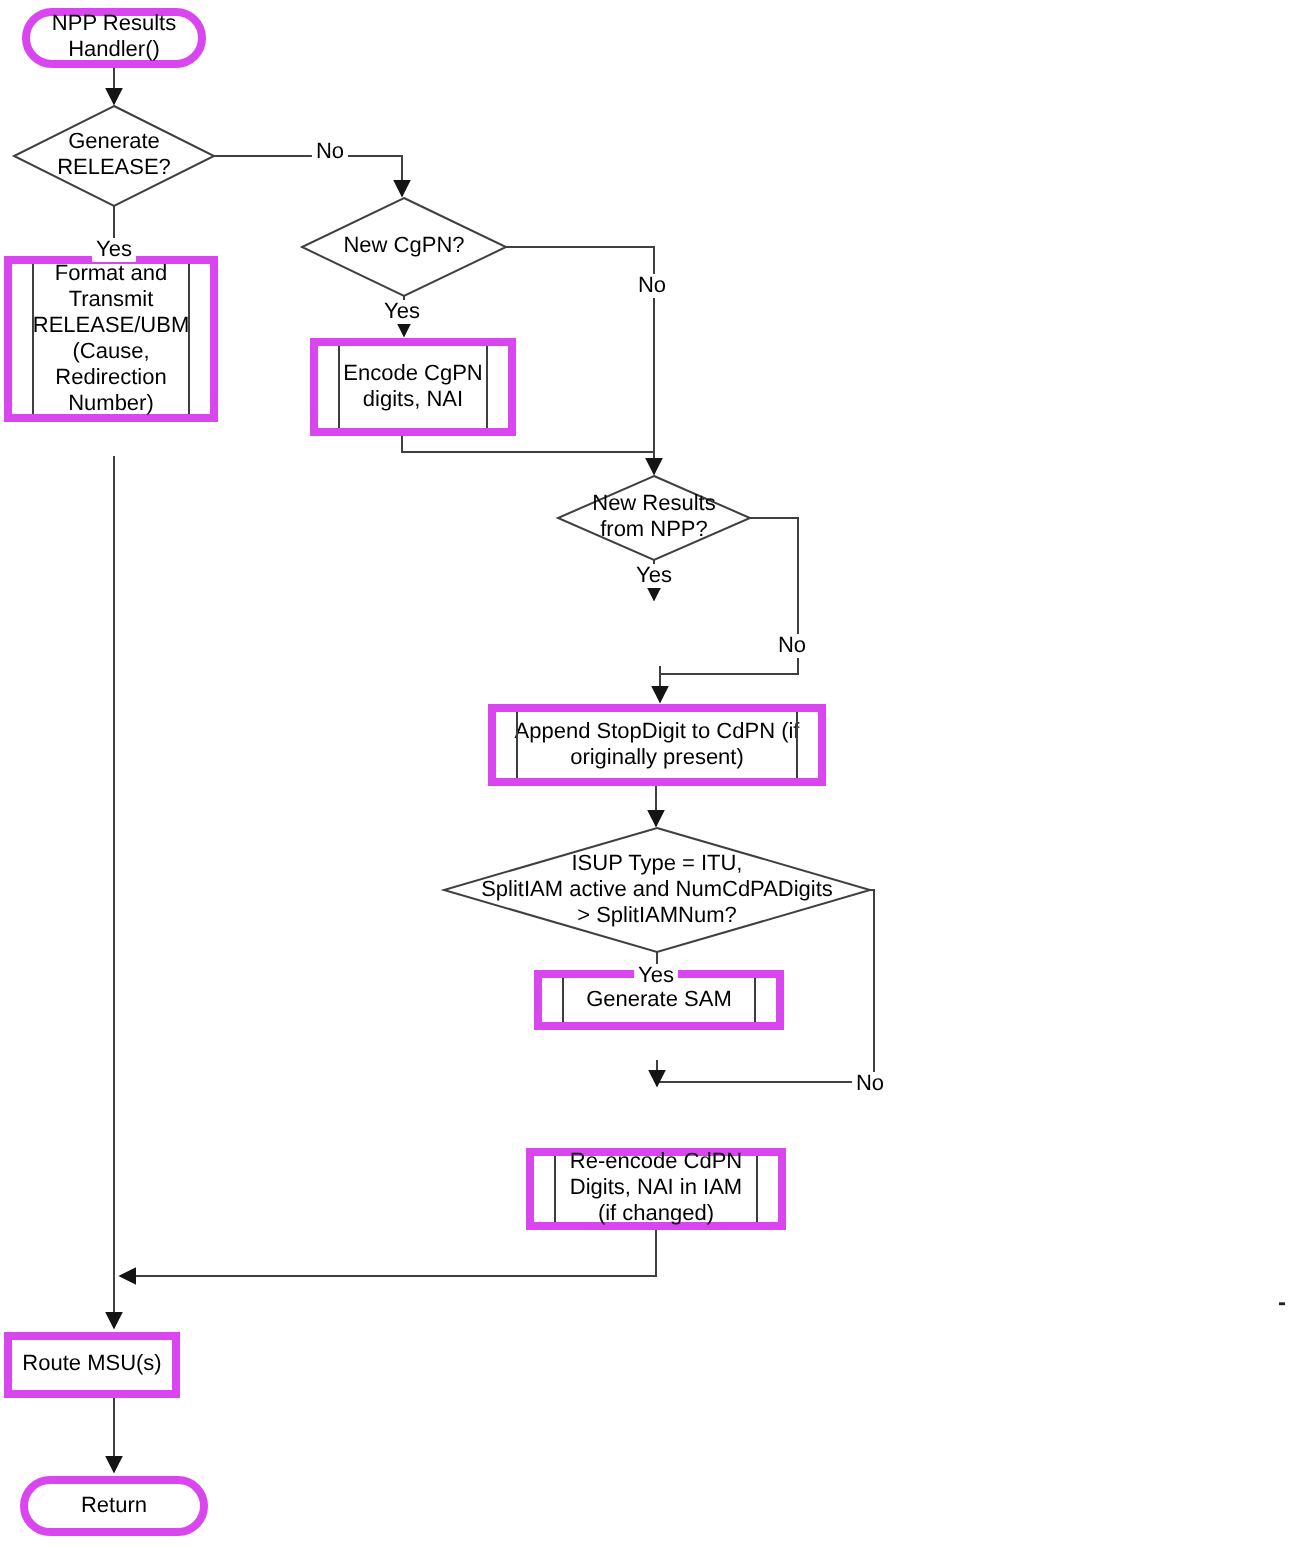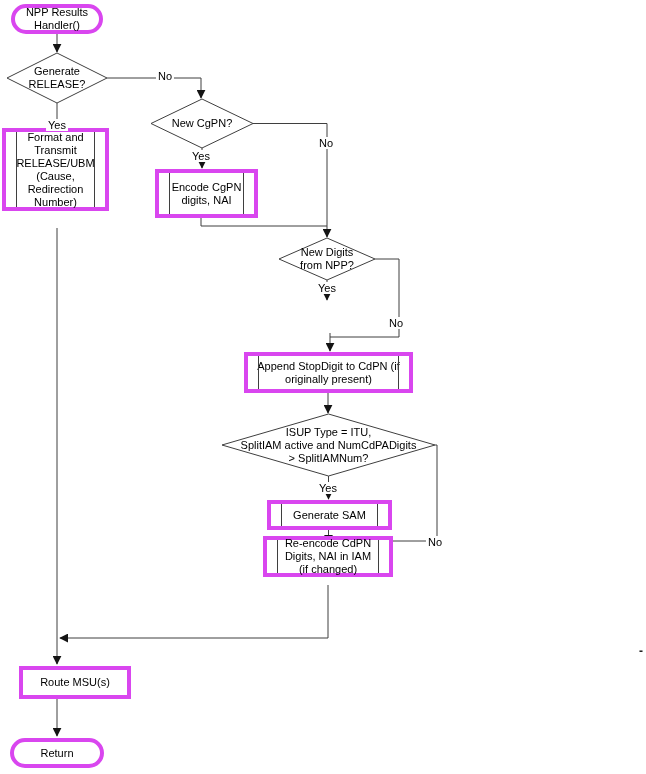--- a/index.html
+++ b/index.html
@@ -133,36 +133,36 @@
 Redirection
 Number)</div>
 
   <div class="node pp" style="left:155px;top:169px;width:103px;height:49px;">Encode CgPN
 digits, NAI</div>
 
 
   <div class="node pp" style="left:244px;top:352px;width:169px;height:41px;">Append StopDigit to CdPN (if
 originally present)</div>
 
-  <div class="node pp" style="left:267px;top:500px;width:125px;height:30px;">Generate SAM</div>
+  <div class="node pp" style="left:267px;top:485px;width:125px;height:30px;">Generate SAM</div>
 
-  <div class="node pp" style="left:263px;top:536px;width:130px;height:41px;">Re-encode CdPN
+  <div class="node pp" style="left:263px;top:574px;width:130px;height:41px;">Re-encode CdPN
 Digits, NAI in IAM
 (if changed)</div>
 
-  <div class="node" style="left:19px;top:666px;width:112px;height:33px;">Route MSU(s)</div>
+  <div class="node" style="left:2px;top:666px;width:88px;height:33px;">Route MSU(s)</div>
 
   <div class="node term" style="left:10px;top:738px;width:94px;height:30px;">Return</div>
 
   <div class="dlabel" style="left:7px;top:53px;width:100px;height:50px;">Generate
 RELEASE?</div>
 
   <div class="dlabel" style="left:151px;top:99px;width:102px;height:49px;text-align:center;">New CgPN?</div>
 
-  <div class="dlabel" style="left:279px;top:238px;width:96px;height:42px;">New Digits
+  <div class="dlabel" style="left:279px;top:238px;width:96px;height:42px;">New Results
 from NPP?</div>
 
   <div class="dlabel" style="left:222px;top:414px;width:213px;height:62px;">ISUP Type = ITU,
 SplitIAM active and NumCdPADigits
 &gt; SplitIAMNum?</div>
 
   <div class="elabel" style="left:57px;top:125px;">Yes</div>
   <div class="elabel" style="left:165px;top:76px;">No</div>
   <div class="elabel" style="left:201px;top:156px;">Yes</div>
   <div class="elabel" style="left:326px;top:143px;">No</div>

